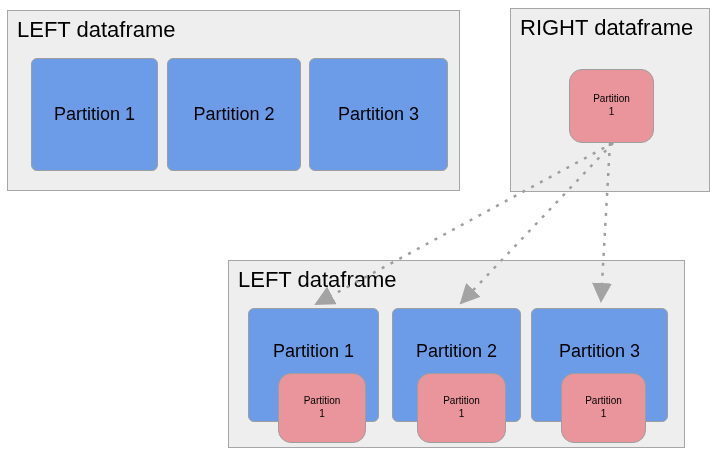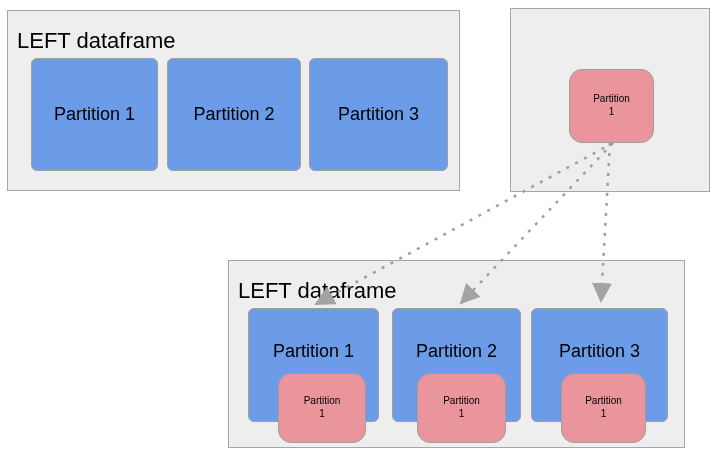--- a/index.html
+++ b/index.html
@@ -15,21 +15,21 @@
     position: absolute;
     background: var(--frame-bg, #eeeeee);
     border: 1px solid var(--frame-border, #a6a6a6);
     box-sizing: border-box;
   }
   #frame-top-left { left: 7px;   top: 10px;  width: 453px; height: 181px; }
   #frame-right    { left: 510px; top: 8px;   width: 200px; height: 184px; }
   #frame-bottom   { left: 228px; top: 260px; width: 457px; height: 188px; }
 
   .frame-title {
-    position: absolute; left: 9px; top: 17px;
+    position: absolute; left: 9px; top: 6px;
     font-size: 22px; line-height: 1.15;
     white-space: nowrap;
   }
 
   .partition {
     position: absolute;
     box-sizing: border-box;
     border: 1px solid var(--partition-border, #9e9e9e);
     display: flex; flex-direction: column;
     align-items: center; justify-content: center;
@@ -91,20 +91,21 @@
   </div>
   <div class="partition blue" id="tl-p2">
     <span>Partition 2</span>
   </div>
   <div class="partition blue" id="tl-p3">
     <span>Partition 3</span>
   </div>
 </div>
 
 <div class="frame" id="frame-right">
+  <div class="frame-title">RIGHT dataframe</div>
   <div class="partition pink" id="r-p1">
     <div>Partition</div>
     <div>1</div>
   </div>
 </div>
 
 <div class="frame" id="frame-bottom">
   <div class="frame-title">LEFT dataframe</div>
 
   <div class="group" id="bg1">

